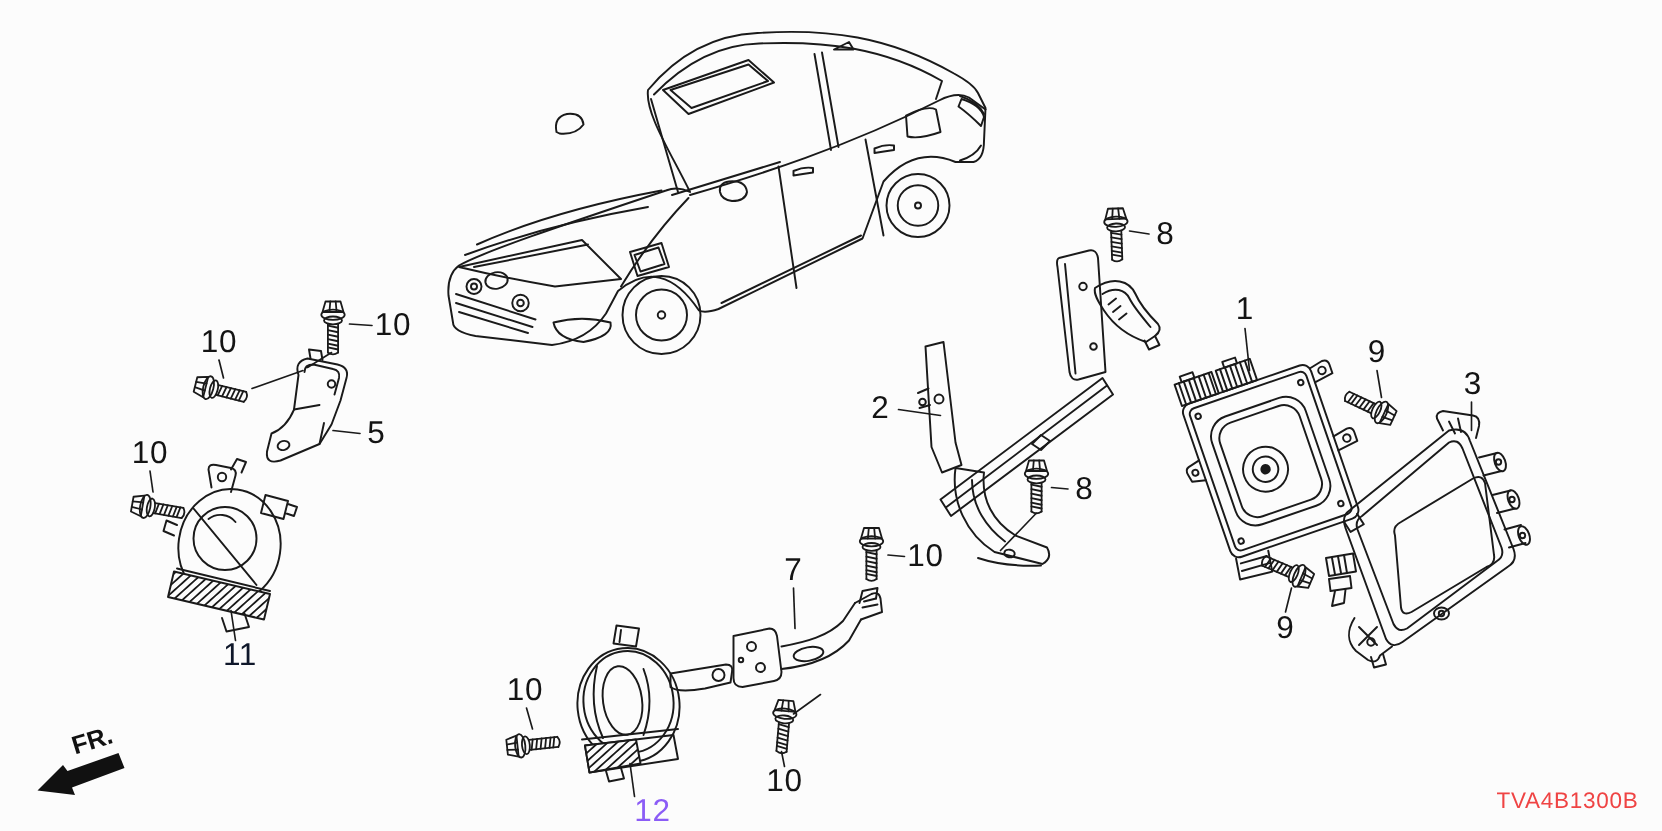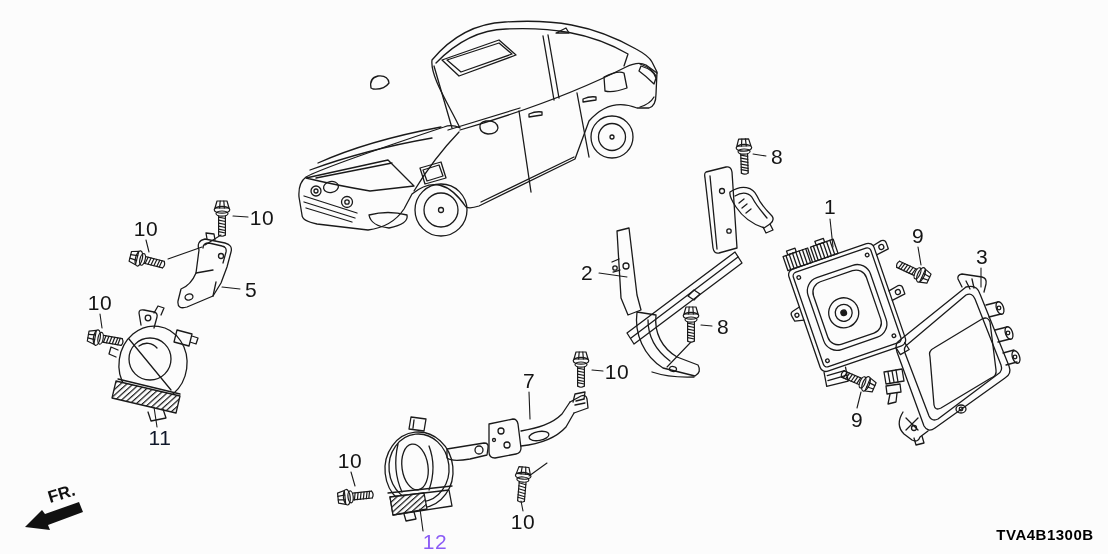--- a/index.html
+++ b/index.html
@@ -2,21 +2,21 @@
 <html><head>
 <meta charset="utf-8">
 <style>
   html,body{margin:0;padding:0;background:#e8e8e8;font-family:"Liberation Sans",sans-serif;}
   .stage{position:relative;width:1108px;height:554px;background:#fcfcfc;overflow:hidden;}
   .stage svg{position:absolute;left:0;top:0;}
   .callout{position:absolute;transform:translate(-50%,-50%);font-size:21px;color:#141414;
            font-family:"Liberation Sans",sans-serif;line-height:1;letter-spacing:.5px;
            user-select:none;white-space:nowrap;}
   .part-code{position:absolute;left:1045px;top:534px;transform:translate(-50%,-50%);
-             font-size:15px;font-weight:700;color:#000000;letter-spacing:.5px;
+             font-size:15px;font-weight:400;color:#ef4444;letter-spacing:.5px;
              font-family:"Liberation Sans",sans-serif;}
 </style>
 </head>
 <body>
 
 <div class="stage">
 
 <svg width="1108" height="554" viewBox="0 0 1108 554">
   <defs>
     <pattern id="hatch" width="4.2" height="4.2" patternUnits="userSpaceOnUse" patternTransform="rotate(48)">

